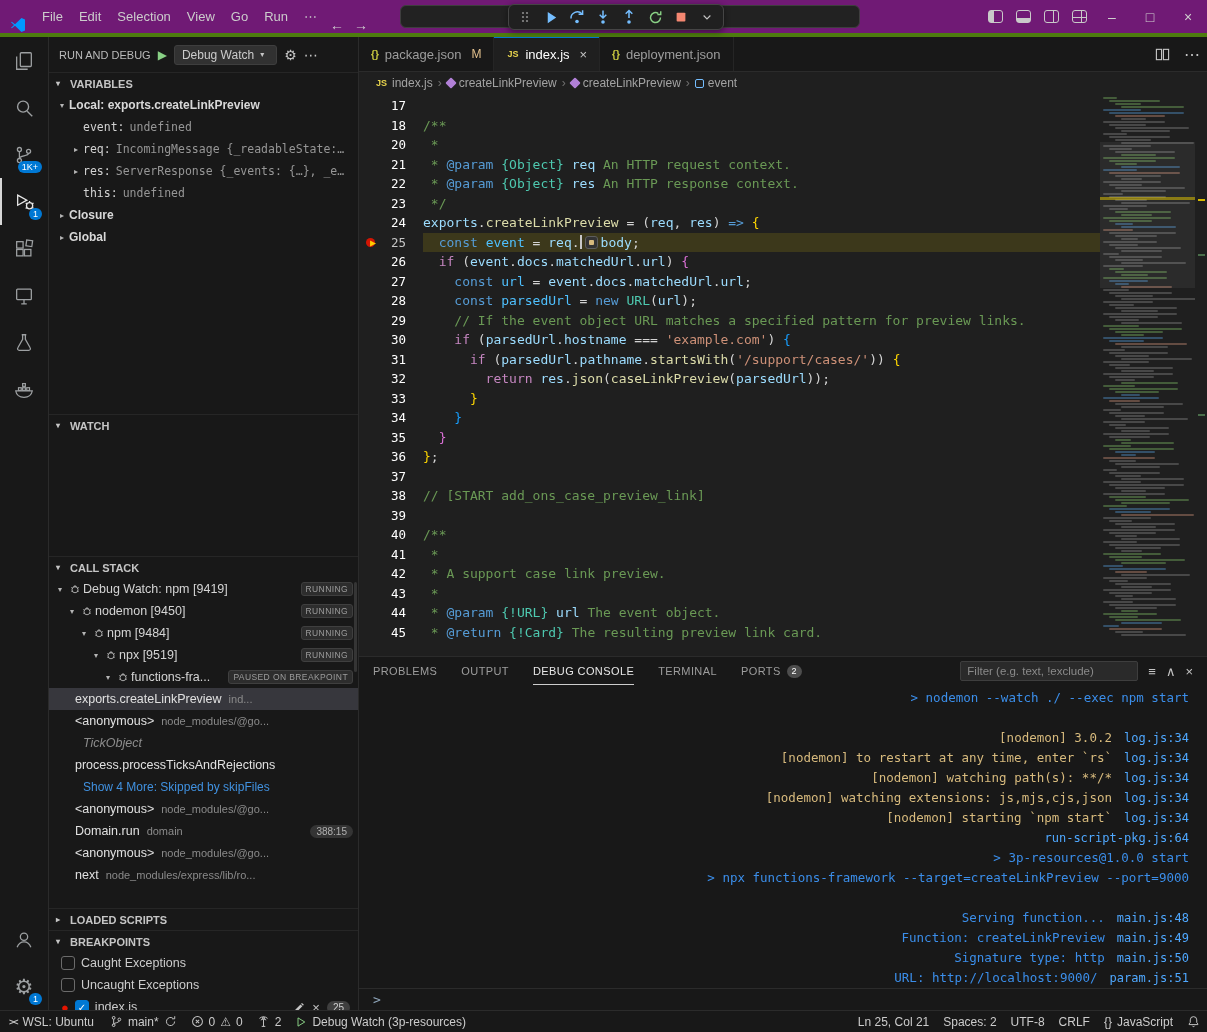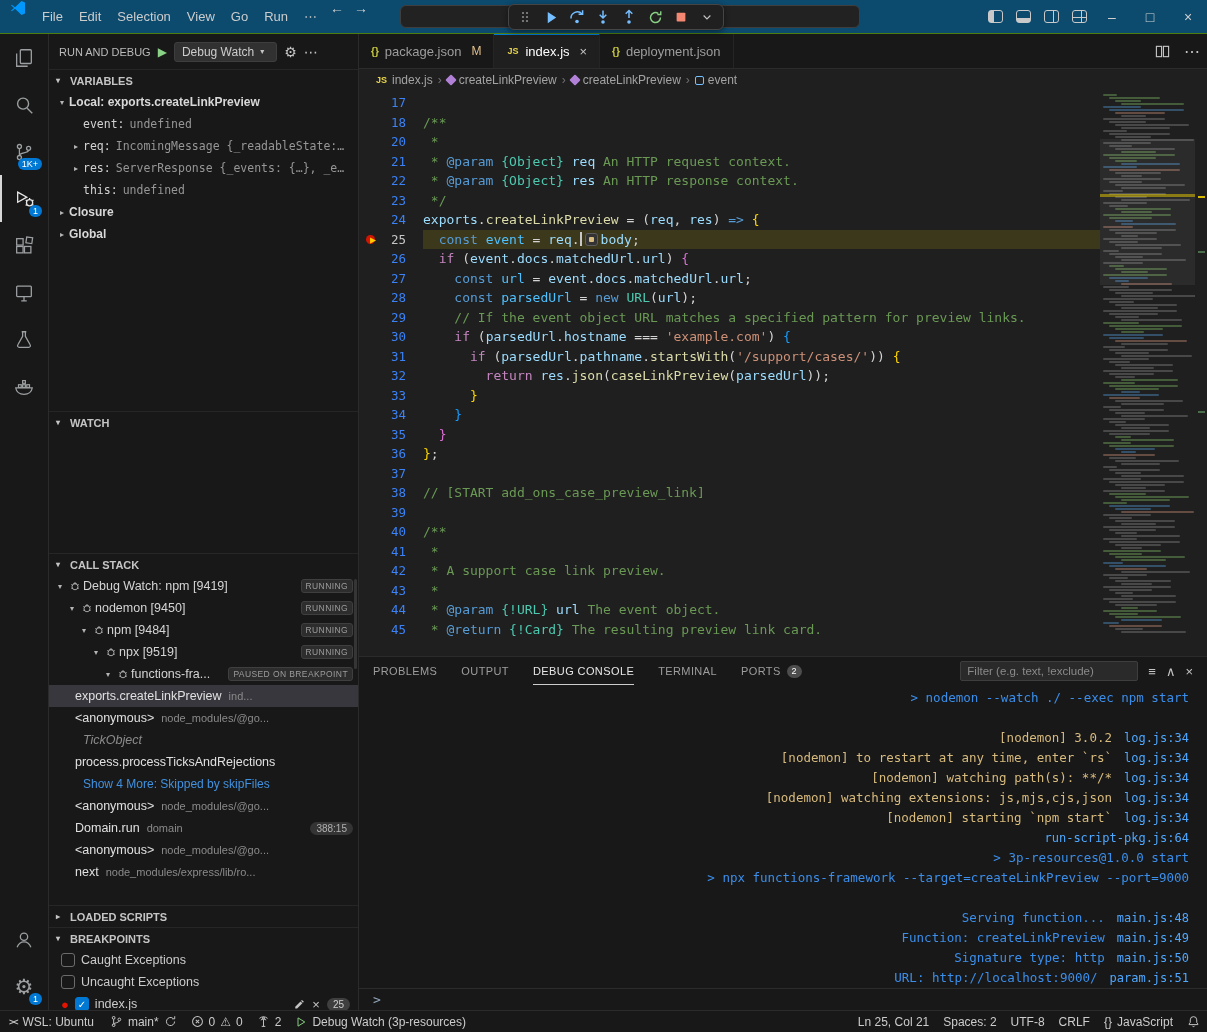--- a/index.html
+++ b/index.html
@@ -1,20 +1,20 @@
 <!DOCTYPE html>
 <html><head>
 <meta charset="utf-8">
 <style>
   *{box-sizing:border-box;margin:0;padding:0}
   html,body{width:1207px;height:1032px;overflow:hidden;background:#1f1f1f;font-family:"Liberation Sans",sans-serif;color:#ccc}
   .window{width:1207px;height:1032px;display:flex;flex-direction:column;user-select:none}
 
   
-  .titlebar{flex:0 0 33px;background:#0c4a6e;border-bottom:1px solid #4d7c0f;display:flex;align-items:flex-start;position:relative;font-size:13px;color:#cccccc}
+  .titlebar{flex:0 0 33px;background:#701a75;border-bottom:4px solid #4d7c0f;display:flex;align-items:flex-end;position:relative;font-size:13px;color:#cccccc}
   .vscode-logo{margin:0 8px 0 10px;display:flex}
   .menu-item{padding:0 8px;height:33px;line-height:33px;cursor:default}
   .nav-arrow{width:24px;text-align:center;color:#cfcfcf;font-size:14px}
   .command-center{position:absolute;left:400px;top:5px;width:460px;height:23px;background:#222222;border:1px solid #3e3e3e;border-radius:6px}
   .cc-text{position:absolute;left:296px;top:2px;font-size:12px;color:#c3c3c3}
   .debug-toolbar{position:absolute;left:508px;top:4px;height:26px;background:#202020;border:1px solid #454545;border-radius:6px;box-shadow:0 2px 6px rgba(0,0,0,.45);display:flex;align-items:center;padding:0 4px;gap:2px;z-index:5}
   .dt-btn{width:24px;height:22px;display:flex;align-items:center;justify-content:center;border-radius:4px}
   .tb-right{margin-left:auto;display:flex;align-items:center;height:100%}
   .lt{width:15px;height:13px;border:1px solid #c9c9c9;border-radius:3px;position:relative;display:inline-block}
   .lt-wrap{width:28px;height:33px;display:flex;align-items:center;justify-content:center}
@@ -81,21 +81,21 @@
   .tab-action{width:30px;display:flex;align-items:center;justify-content:center;color:#c5c5c5}
   .breadcrumbs{flex:0 0 22px;background:#1f1f1f;display:flex;align-items:center;padding-left:16px;gap:5px;font-size:12px;color:#a3a3a3}
   .bc-sep{color:#6e6e6e;font-size:12px}
   .bc-item{display:flex;align-items:center;gap:4px}
   .sym-method{width:8px;height:8px;background:#b180d7;transform:rotate(45deg);border-radius:1px;display:inline-block}
   .sym-var{width:9px;height:9px;border:1.5px solid #75beff;border-radius:2px;display:inline-block}
 
   .code-area{flex:1;display:flex;min-height:0;background:#1f1f1f;position:relative;overflow:hidden}
   .code-scroll{flex:1;overflow:hidden;font-family:"DejaVu Sans Mono",monospace;font-size:13px;padding-top:2px}
   .code-line{display:flex;height:19.5px;line-height:19.5px;white-space:pre}
-  .gutter{flex:0 0 64px;text-align:right;padding-right:17px;color:#3b82f6;position:relative;font-size:12.5px}
+  .gutter{flex:0 0 64px;text-align:right;padding-right:17px;color:#ffffff;position:relative;font-size:12.5px}
   .gutter-current{color:#c6c6c6}
   .exec-dot{position:absolute;left:7px;top:5px;width:9px;height:9px;border-radius:50%;background:#e51400;opacity:.9}
   .exec-arrow{position:absolute;left:11px;top:0;color:#ffcc00;font-size:10px}
   .line-content{flex:1;color:#d4d4d4;overflow:hidden}
   .line-content.current{background:rgba(255,222,0,0.13)}
   .tk-cm{color:#6a9955}.tk-kw{color:#569cd6}.tk-ctl{color:#c586c0}.tk-str{color:#ce9178}
   .tk-fn{color:#dcdcaa}.tk-var{color:#9cdcfe}.tk-varc{color:#4fc1ff}.tk-cls{color:#4ec9b0}
   .tk-txt{color:#d4d4d4}.tk-b1{color:#ffd700}.tk-b2{color:#da70d6}.tk-b3{color:#179fff}
   .tk-docTag{color:#569cd6}.tk-docType{color:#4ec9b0}.tk-docParam{color:#9cdcfe}
   .caret{display:inline-block;width:2px;height:14px;background:#c8c8c8;vertical-align:middle;margin-bottom:2px}

